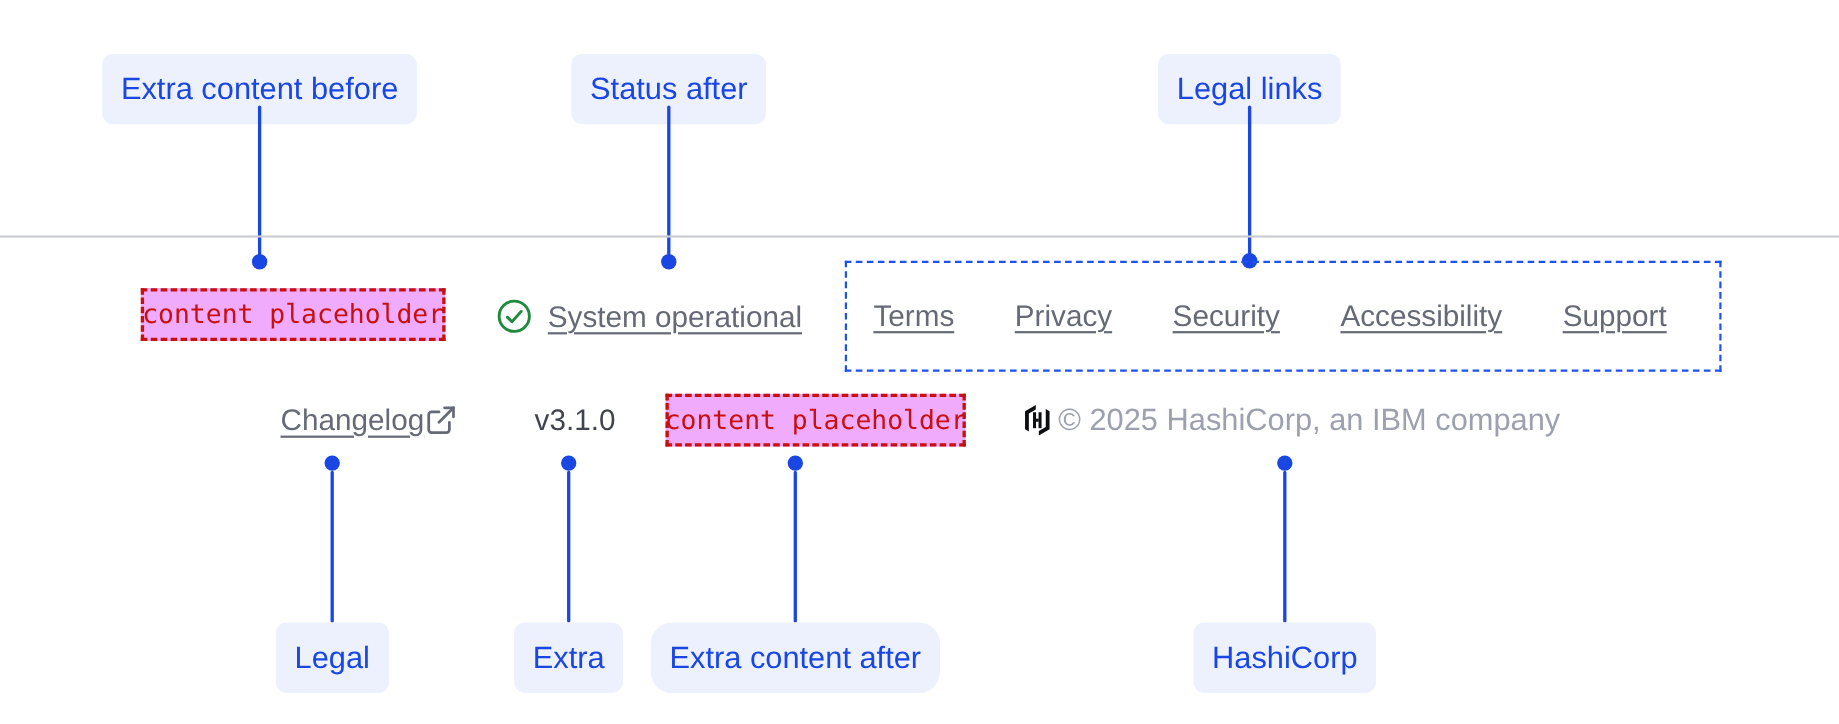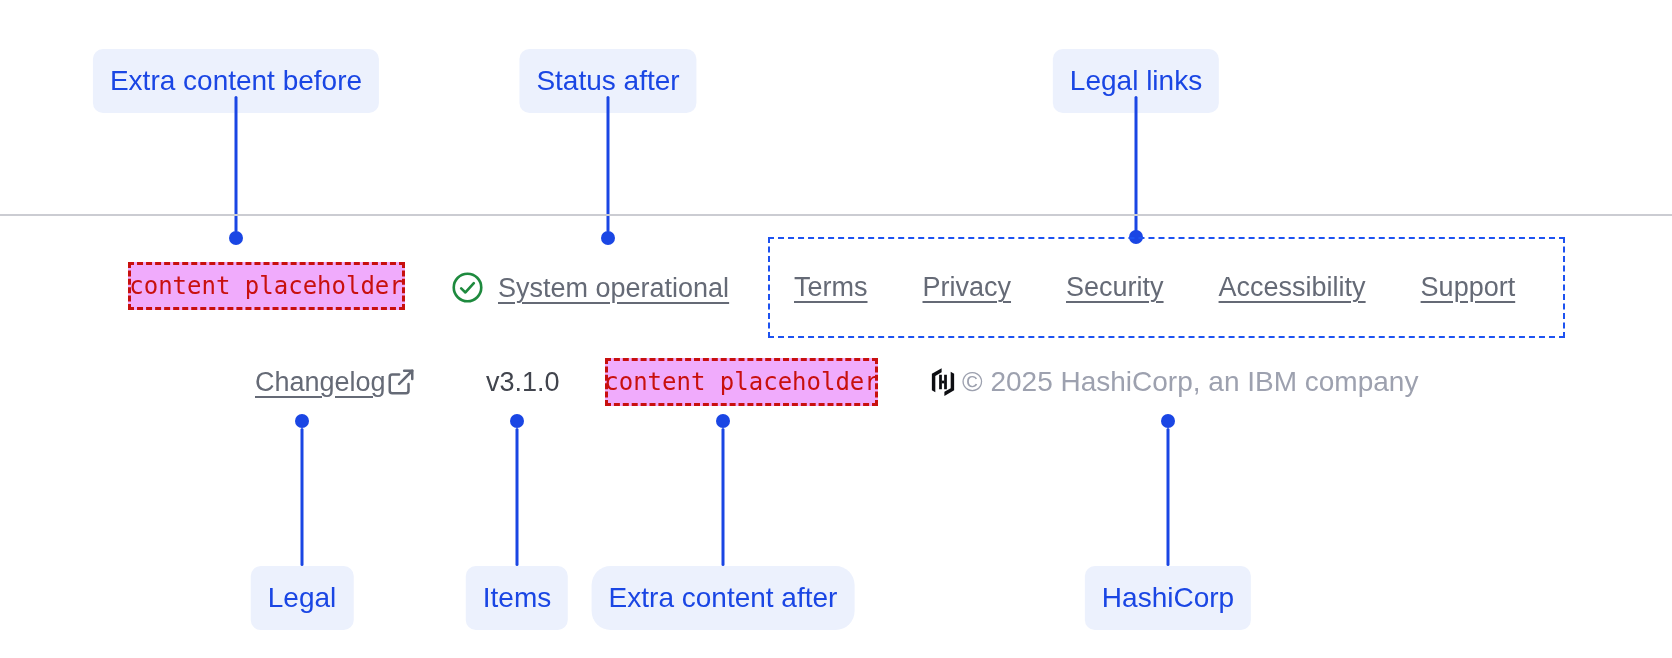--- a/index.html
+++ b/index.html
@@ -216,21 +216,21 @@
     </span>
     <span class="copyright-text">© 2025 HashiCorp, an IBM company</span>
   </div>
 
   <div class="dot bottom x-links"></div>
   <div class="vline bottom x-links"></div>
   <div class="pill bottom x-links">Legal</div>
 
   <div class="dot bottom x-items"></div>
   <div class="vline bottom x-items"></div>
-  <div class="pill bottom x-items">Items</div>
+  <div class="pill bottom x-items">Extra</div>
 
   <div class="dot bottom x-extra-after"></div>
   <div class="vline bottom x-extra-after"></div>
   <div class="pill bottom x-extra-after">Extra content after</div>
 
   <div class="dot bottom x-copyright"></div>
   <div class="vline bottom x-copyright"></div>
   <div class="pill bottom x-copyright">HashiCorp</div>
 
 </div>

